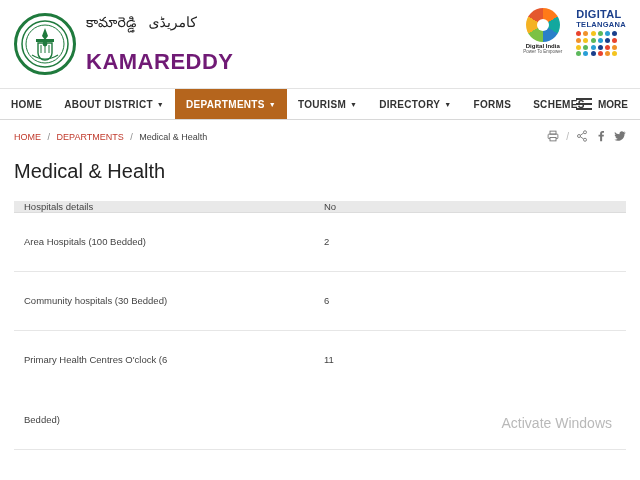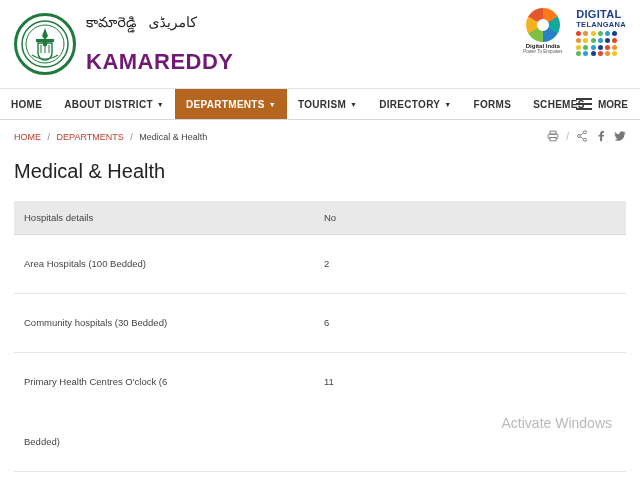--- a/index.html
+++ b/index.html
@@ -146,21 +146,21 @@
     width: 100%;
     border-collapse: collapse;
     font-size: 9.5px;
     color: #444;
   }
   table.details th {
     background: #e9e9e9;
     text-align: left;
     font-weight: normal;
     color: #444;
-    padding: 11px 10px;
+    padding: 0 10px;
     border-bottom: 1px solid #dcdcdc;
   }
   table.details td {
     padding: 14px 10px;
     border-bottom: 1px solid #e6e6e6;
     vertical-align: top;
     line-height: 30px;
   }
   table.details td.first { width: 49%; }
 

